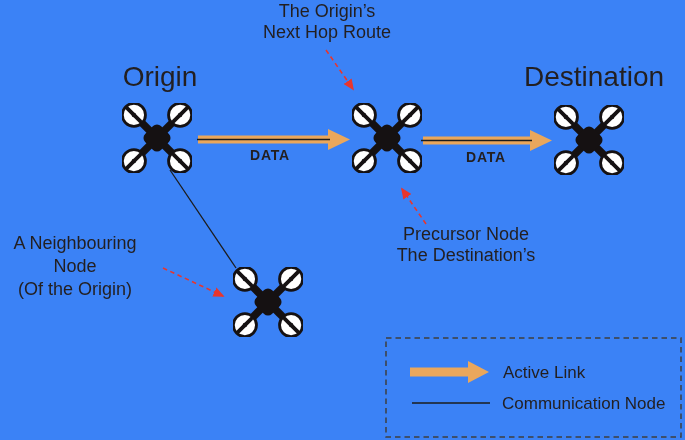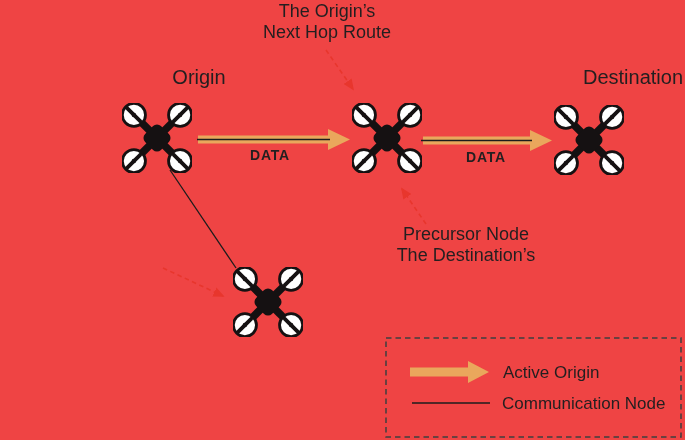--- a/index.html
+++ b/index.html
@@ -4,21 +4,21 @@
 <style>
   html, body {
     margin: 0;
     padding: 0;
     background: #ffffff;
   }
   .canvas {
     position: relative;
     width: 685px;
     height: 440px;
-    background: #ef4444;
+    background: #3b82f6;
     font-family: "Liberation Sans", sans-serif;
     overflow: hidden;
     color: var(--text-color, #231f20);
   }
   .layer {
     position: absolute;
     left: 0;
     top: 0;
   }
   
@@ -64,23 +64,22 @@
   }
   .center {
     transform: translateX(-50%);
     text-align: center;
   }
   .annot {
     font-size: 18px;
     line-height: 21px;
   }
   .node-title {
-    font-size: 20px;
+    font-size: 28px;
     line-height: 22px;
-    margin-left: 39px;
   }
   .data-lbl {
     font-size: 14px;
     letter-spacing: 0.8px;
     font-weight: bold;
   }
   .legend-lbl {
     font-size: 17px;
     line-height: 17px;
   }
@@ -163,18 +162,23 @@
 
   <div class="lbl data-lbl center" style="left:270px; top:147px;">DATA</div>
 
   <div class="lbl data-lbl center" style="left:486px; top:149px;">DATA</div>
 
   <div class="lbl annot center" style="left:466px; top:224px;">
     <div>Precursor Node</div>
     <div>The Destination’s</div>
   </div>
 
+  <div class="lbl neighbour-annot center" style="left:75px; top:232px;">
+    <div>A Neighbouring</div>
+    <div>Node</div>
+    <div>(Of the Origin)</div>
+  </div>
 
-  <div class="lbl legend-lbl" style="left:503px; top:364px;">Active Origin</div>
+  <div class="lbl legend-lbl" style="left:503px; top:364px;">Active Link</div>
 
   <div class="lbl legend-lbl" style="left:502px; top:395px;">Communication Node</div>
 
 </div>
 
 </body></html>

